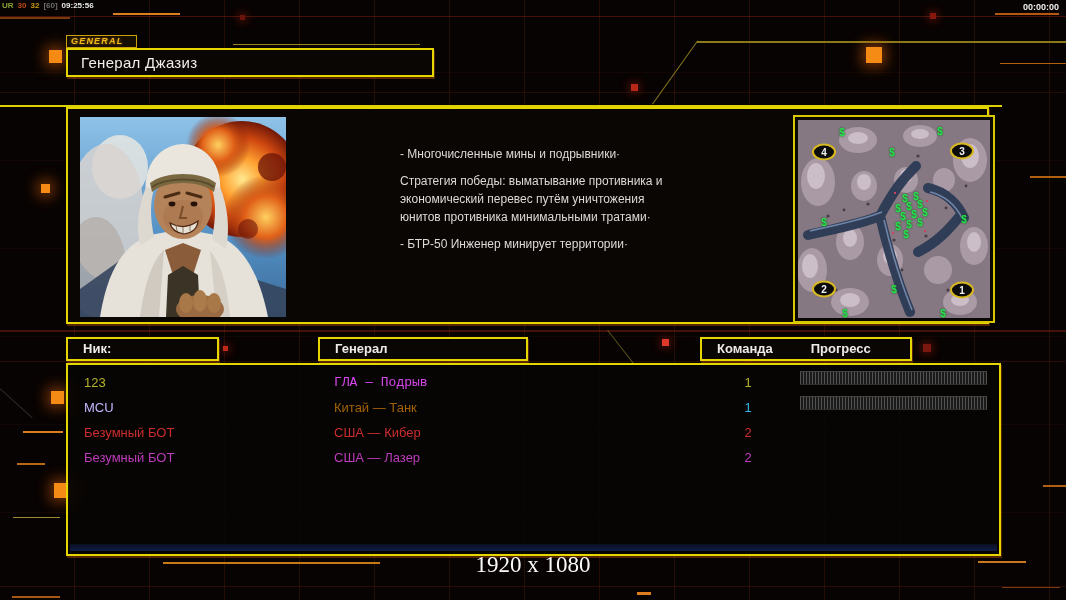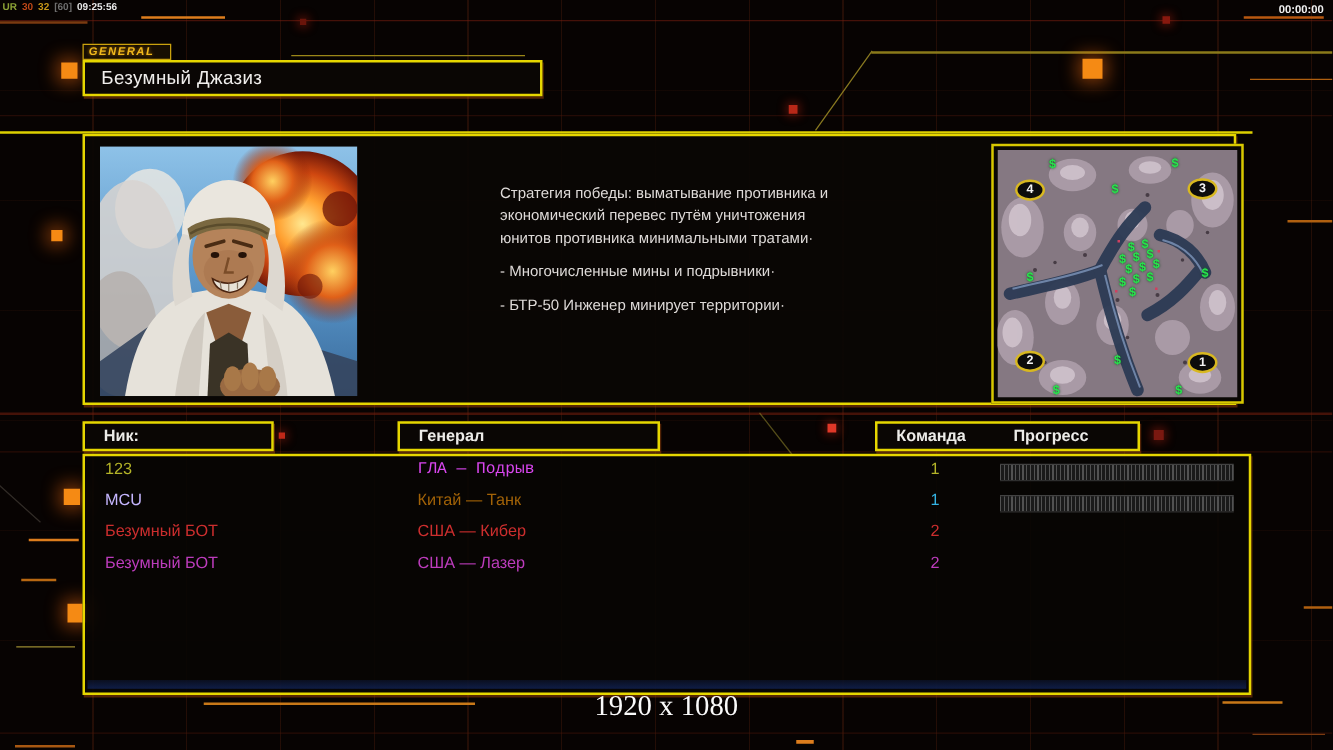--- a/index.html
+++ b/index.html
@@ -78,21 +78,21 @@
   #head-team .hs2{margin-left:38px;}
 
   
   #table-box{
     position:absolute;left:66px;top:363px;width:935px;height:193px;z-index:2;
     background:rgba(8,5,3,0.9);border:2px solid #e6d600;box-sizing:border-box;
     box-shadow:1px 2px 0 rgba(160,70,10,.5);
   }
   #player-rows{position:absolute;left:0;top:2px;right:0;}
   .prow{position:relative;height:25px;}
-  .prow span{position:absolute;top:0;font-size:13px;}
+  .prow span{position:absolute;top:8px;font-size:13px;}
   .c-nick{left:16px;}
   .c-gen{left:266px;}
   .c-team{left:658px;width:44px;text-align:center;}
   .pbar{
     position:absolute;left:732px;top:4px;width:187px;height:12px;
     background:repeating-linear-gradient(90deg,#525252 0 1px,#1a1a1a 1px 3px);
     border-top:1px solid #424242;border-bottom:1px solid #2e2e2e;
   }
   #navy-band{
     position:absolute;left:2px;right:2px;bottom:3px;height:7px;
@@ -148,21 +148,21 @@
 <div class="rsq" style="left:745px;top:350px;width:7px;height:7px;background:#d84830;"></div>
 <div class="rsq" style="left:923px;top:344px;width:8px;height:8px;background:#7a1810;"></div>
 <div class="rsq" style="left:631px;top:84px;width:7px;height:7px;background:#b82818;"></div>
 <div class="rsq" style="left:930px;top:13px;width:6px;height:6px;background:#88180e;"></div>
 <div class="rsq" style="left:240px;top:15px;width:5px;height:5px;background:#6a140a;"></div>
 
 <div id="fps"><span style="color: rgb(138, 160, 53);">UR</span><span style="color: rgb(192, 72, 24);">30</span><span style="color: rgb(200, 152, 24);">32</span><span style="color: rgb(110, 110, 110);">[60]</span><span style="color: rgb(232, 232, 232);">09:25:56</span></div>
 <div id="timer">00:00:00</div>
 
 <div id="general-tag">GENERAL</div>
-<div id="title-box">Безумный Джазиз</div>
+<div id="title-box">Генерал Джазиз</div>
 
 <div id="main-panel">
 
   <div id="portrait">
     <svg width="206" height="200" viewBox="0 0 206 200">
       <defs>
         <linearGradient id="sky" x1="0" y1="0" x2="0" y2="1">
           <stop offset="0" stop-color="#8ec2e8"></stop>
             <stop offset="0.6" stop-color="#5490c4"></stop>
             <stop offset="1" stop-color="#3a6a9a"></stop>
@@ -209,22 +209,22 @@
       <path d="M90,106 Q104,114 118,104 Q117,115 104,117 Q92,115 90,106 Z" fill="#e8e2d6" stroke="#4a2410" stroke-width="1.2"></path>
       <path d="M96,108 L97,114 M103,110 L103,116 M110,109 L110,114" stroke="#8a7a66" stroke-width="1"></path>
       <ellipse cx="120" cy="192" rx="24" ry="14" fill="#9a6a42"></ellipse>
       <ellipse cx="106" cy="186" rx="7" ry="10" fill="#a87848"></ellipse>
       <ellipse cx="120" cy="184" rx="7" ry="11" fill="#ab7b4b"></ellipse>
       <ellipse cx="134" cy="186" rx="7" ry="10" fill="#a87848"></ellipse>
     </svg>
   </div>
 
   <div id="briefing">
+      <p>- Многочисленные мины и подрывники·</p>
       <p>Стратегия победы: выматывание противника и<br>экономический перевес путём уничтожения<br>юнитов противника минимальными тратами·</p>
-      <p>- Многочисленные мины и подрывники·</p>
       <p>- БТР-50 Инженер минирует территории·</p>
     </div>
 
   <div id="minimap-frame">
     <div id="minimap">
       <svg width="192" height="198" viewBox="0 0 192 198">
         <rect width="192" height="198" fill="#857882"></rect>
         <g fill="#a99aa6">
           <ellipse cx="20" cy="62" rx="17" ry="24"></ellipse>
             <ellipse cx="14" cy="150" rx="15" ry="22"></ellipse>

